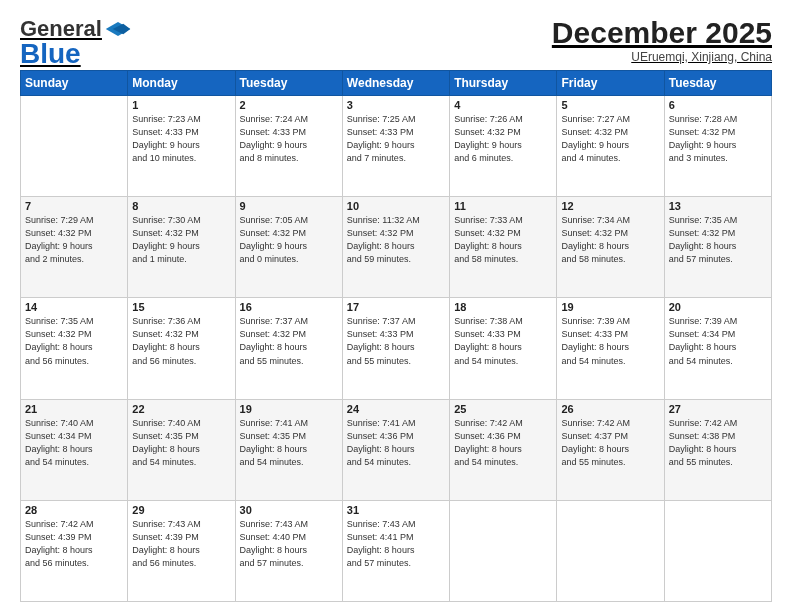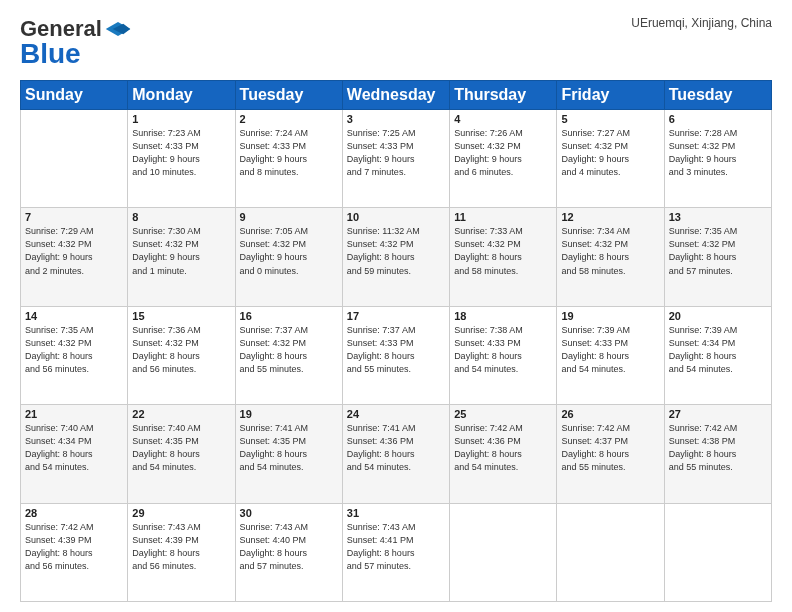--- a/index.html
+++ b/index.html
@@ -14,21 +14,21 @@
       width: 792px;
       height: 612px;
       padding: 16px 20px 10px 20px;
       display: flex;
       flex-direction: column;
     }
     .header {
       display: flex;
       justify-content: space-between;
       align-items: flex-start;
-      margin-bottom: 10px;
+      text-decoration: underline;
     }
     .logo {
       display: flex;
       flex-direction: column;
       align-items: flex-start;
     }
     .logo-arrow {
       width: 28px;
       height: 14px;
       margin-left: 2px;
@@ -53,21 +53,21 @@
     .calendar {
       flex: 1;
       border: 1px solid #ccc;
       border-collapse: collapse;
       width: 100%;
       table-layout: fixed;
     }
     .calendar th {
       background: #1565c0;
       color: #fff;
-      font-size: 16px;
+      font-size: 12px;
       font-weight: bold;
       padding: 5px 4px;
       text-align: left;
       border: 1px solid #1055a0;
     }
     .calendar td {
       border: 1px solid #ccc;
       vertical-align: top;
       padding: 3px 4px;
       font-size: 9.5px;
@@ -103,20 +103,21 @@
       <div class="logo-row">
         <span style="font-size:22px; font-weight:bold; color:#333;">General</span>
         <svg class="logo-arrow" viewBox="0 0 28 16">
           <polygon points="0,8 14,0 28,8 14,16" fill="#1a7abf"></polygon>
           <polygon points="8,8 20,2 28,8 20,14" fill="#0d5fa0"></polygon>
         </svg>
       </div>
       <span style="font-size:28px; font-weight:bold; color:#1565c0; margin-top:-4px;">Blue</span>
     </div>
     <div class="title-block">
+      <h1>December 2025</h1>
       <h2>UEruemqi, Xinjiang, China</h2>
     </div>
   </div>
 
   <table class="calendar">
     <thead>
       <tr>
         <th>Sunday</th>
         <th>Monday</th>
         <th>Tuesday</th>

